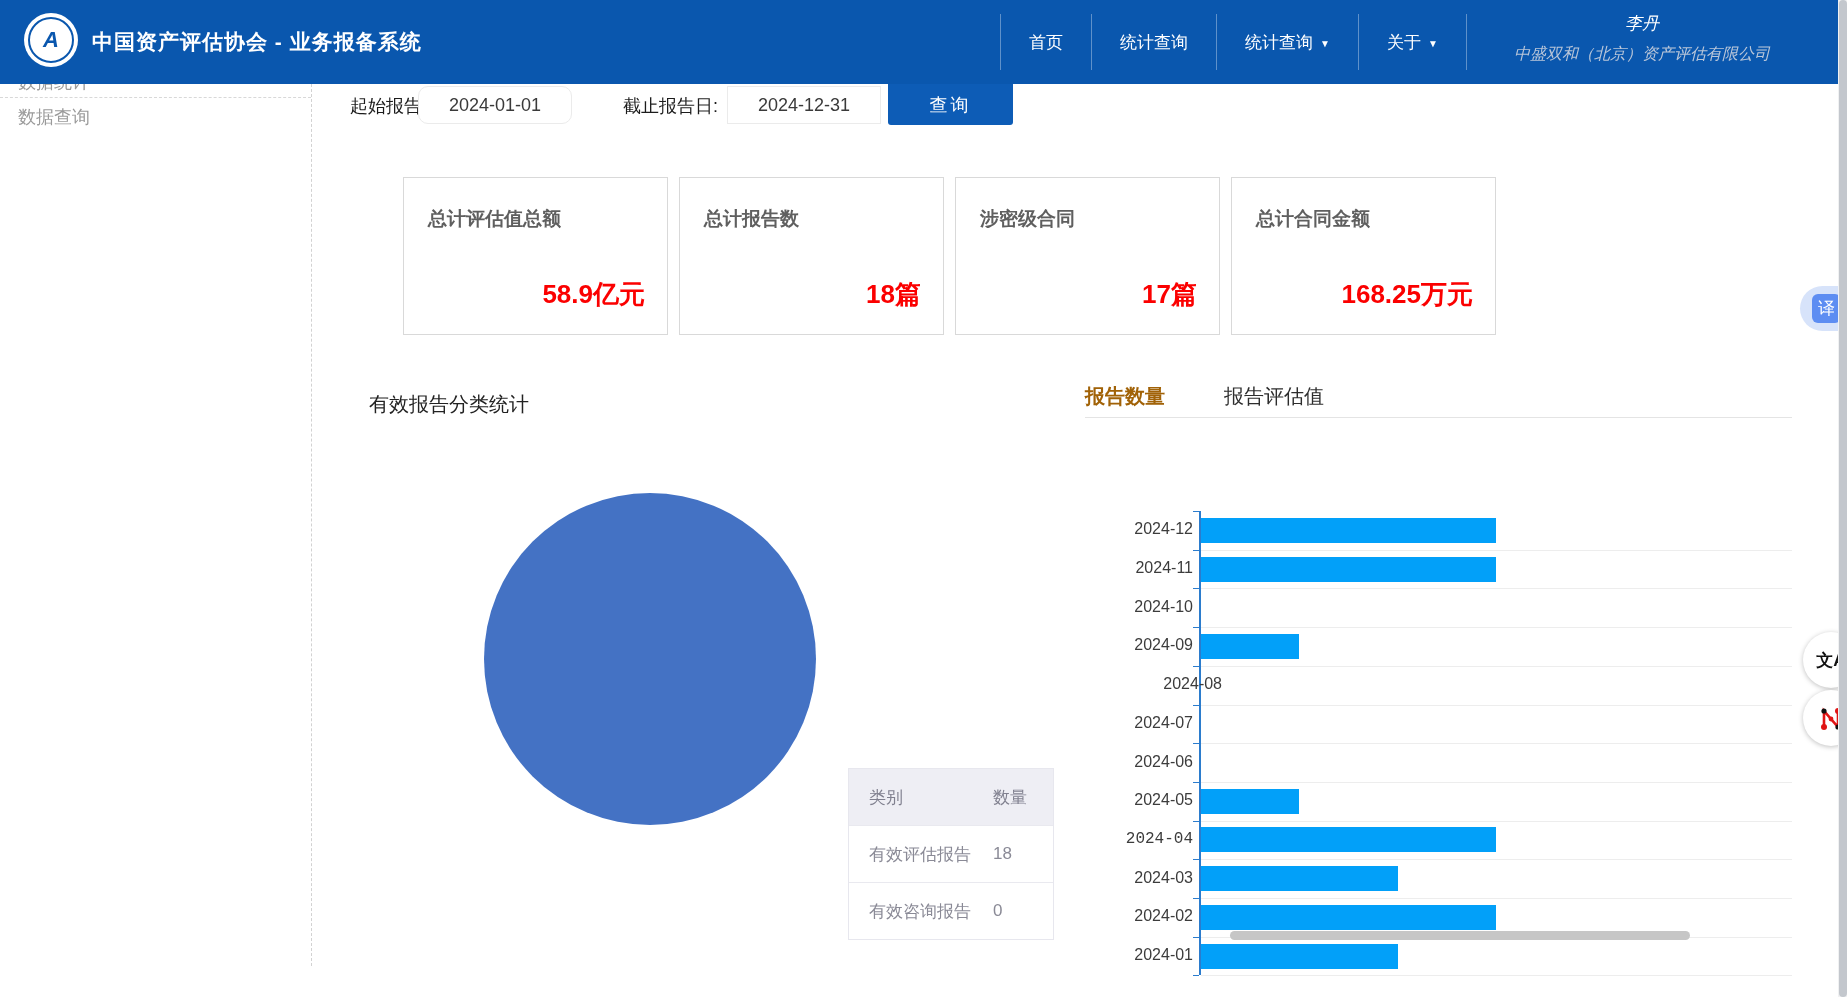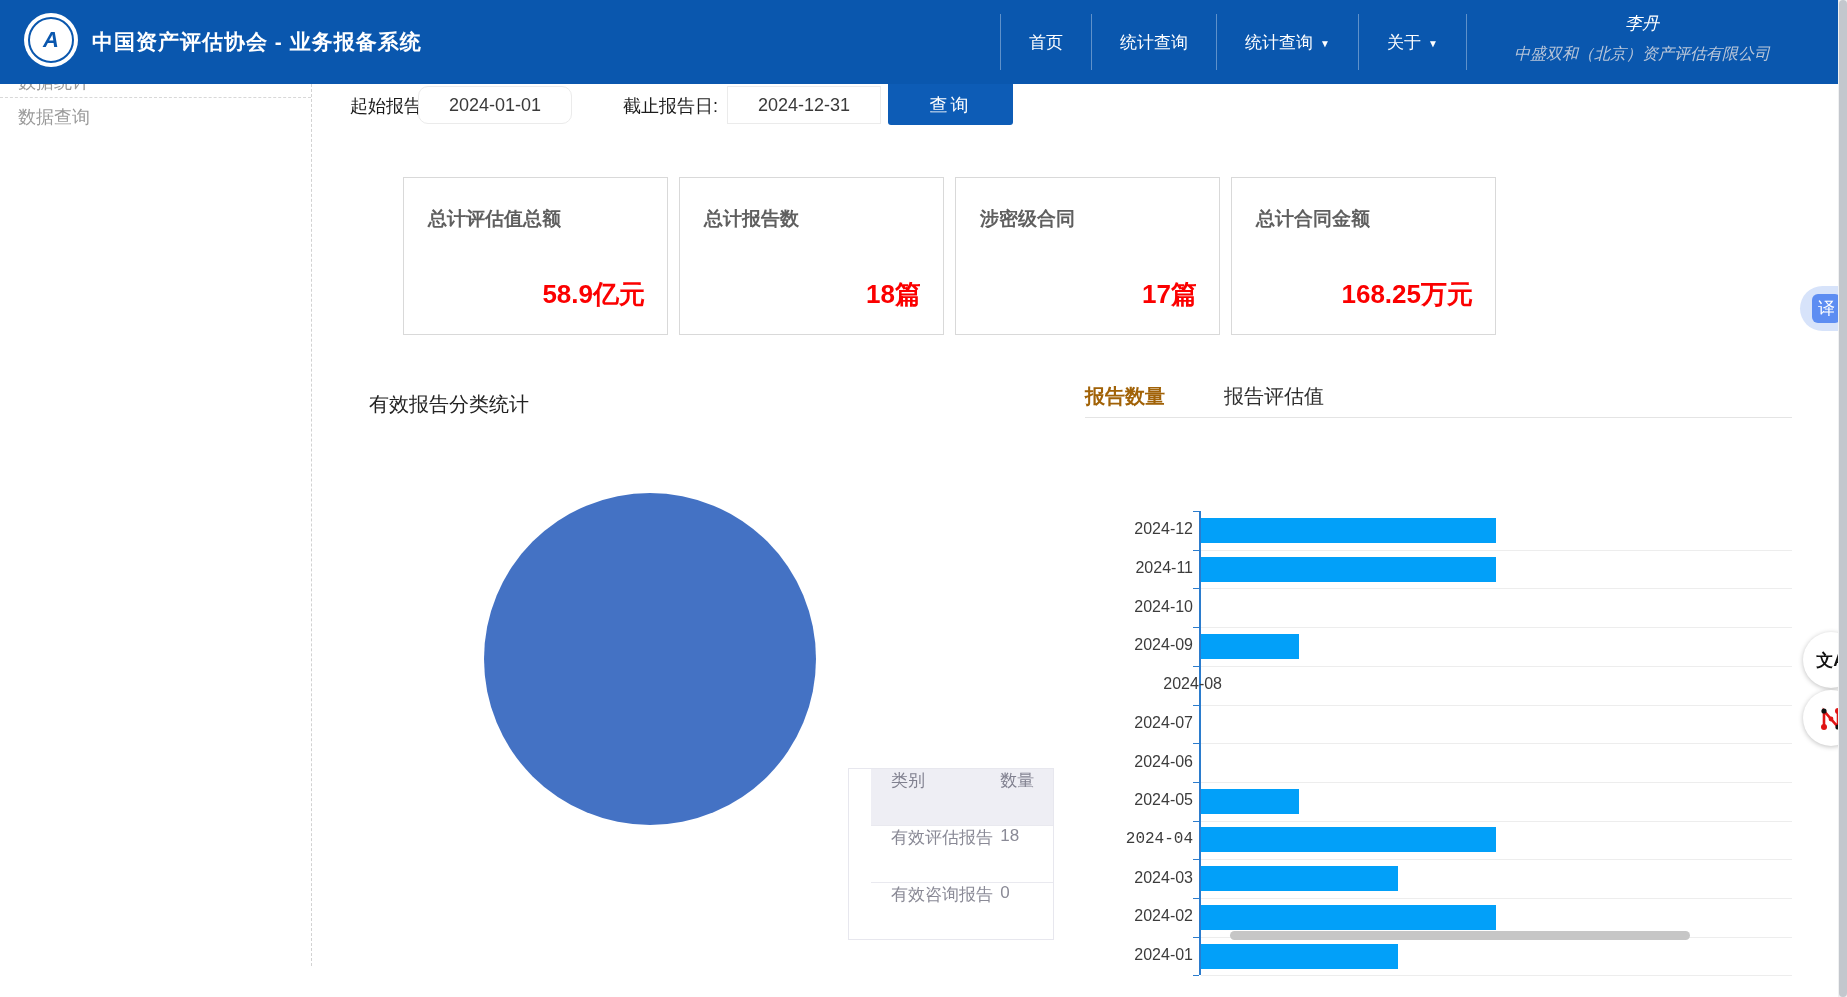--- a/index.html
+++ b/index.html
@@ -35,21 +35,21 @@
   
   .card{position:absolute;top:177px;width:263px;height:156px;border:1px solid #d9d9d9;background:#fff;}
   .card-title{position:absolute;left:24px;top:28px;font-size:19px;font-weight:bold;color:#5f5f5f;}
   .card-value{position:absolute;right:22px;bottom:22px;font-size:26px;font-weight:bold;color:#fb0000;}
   
   .pie-title{position:absolute;left:369px;top:391px;font-size:20px;color:#222;}
   .pie{position:absolute;left:484px;top:493px;width:332px;height:332px;border-radius:50%;background:#4472c4;}
   .legend-table{position:absolute;left:848px;top:768px;width:204px;border:1px solid #e7e7ee;background:#fff;
                 border-collapse:collapse;font-size:17px;color:#8a8a96;}
   .legend-table .hdr{background:#eeeef4;color:#80808f;}
-  .legend-table div.row{display:flex;height:56px;border-top:1px solid #e9e9ef;margin-left:22px;}
+  .legend-table div.row{display:flex;height:56px;align-items:center;border-top:1px solid #e9e9ef;}
   .legend-table div.row:first-child{border-top:none;}
   .legend-cell-a{padding-left:20px;width:124px;}
   .legend-cell-b{width:60px;}
   
   .tab{position:absolute;top:383px;font-size:20px;cursor:pointer;white-space:nowrap;}
   .tab.active{color:#a16207;font-weight:bold;}
   .tab.inactive{color:#2d2d2d;}
   .tab-underline{position:absolute;left:1085px;top:417px;width:707px;height:1px;background:#e4e4e4;}
   .axis-line{position:absolute;background:#2b7ccd;}
   .axis-tick{position:absolute;height:1px;width:6px;background:#2b7ccd;}

